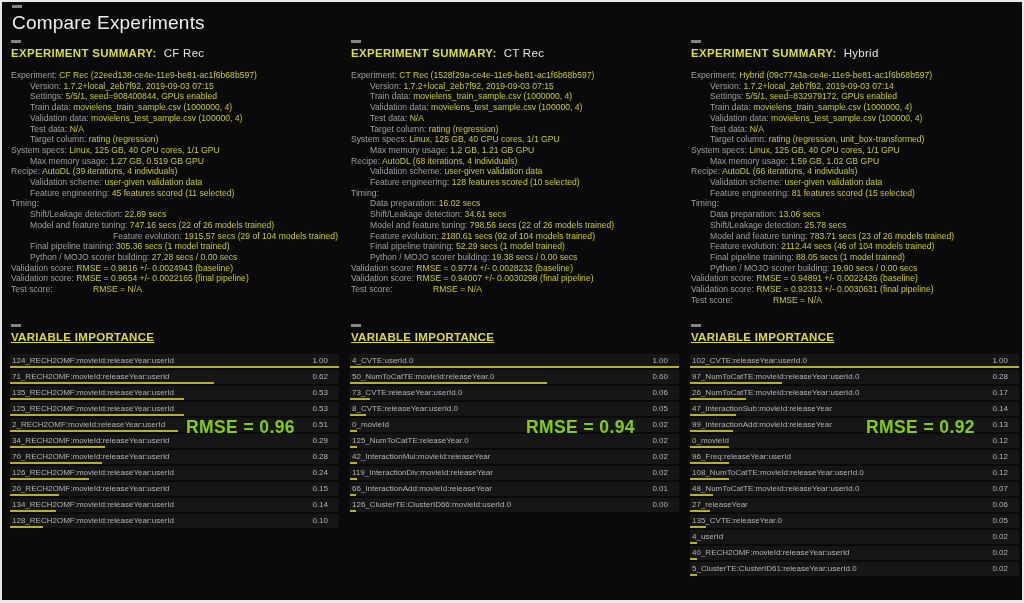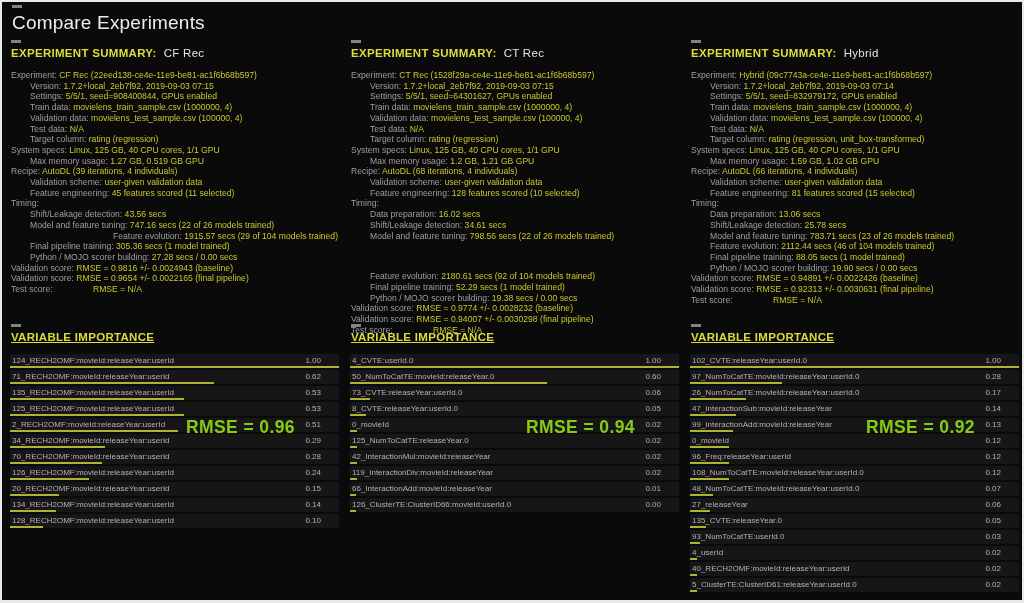--- a/index.html
+++ b/index.html
@@ -16,21 +16,21 @@
   .details{position:absolute;left:1px;top:30px;width:327px;}
   .dline{font-size:8.6px;line-height:10.7px;white-space:nowrap;}
   .dlabel{color:#9f9f9f;}
   .dlabel.pad{display:inline-block;min-width:82px;}
   .dvalue{color:#c9c92f;}
   .vi-dash{left:1px;top:284px;}
   .vi-header{position:absolute;left:1px;top:291px;font-size:11.5px;color:#dcdc3e;font-weight:bold;letter-spacing:.3px;text-decoration:underline;}
   .vi-rows{position:absolute;left:0;top:314px;width:329px;}
   .vi-row{position:relative;height:14px;margin-bottom:2px;background:#161616;}
   .vi-label{position:absolute;left:2px;top:2px;font-size:8px;color:#b3b3b3;white-space:nowrap;}
-  .vi-value{position:absolute;right:18px;top:2px;font-size:8px;color:#b3b3b3;}
+  .vi-value{position:absolute;right:11px;top:2px;font-size:8px;color:#b3b3b3;}
   .vi-bar{position:absolute;left:0;bottom:0;height:2px;background:#b3b32b;}
   .rmse{position:absolute;top:377px;right:44px;font-size:17.5px;font-weight:bold;color:#84cc16;letter-spacing:.4px;z-index:5;}
 </style>
 </head>
 <body>
 
 <div class="frame">
   <div class="screen">
     <div class="dash" style="left:10px;top:3px;"></div>
     <div class="page-title">Compare Experiments</div>
@@ -47,21 +47,21 @@
             <div class="dline" style="padding-left: 19px;"><span class="dlabel">Train data: </span><span class="dvalue">movielens_train_sample.csv (1000000, 4)</span></div>
             <div class="dline" style="padding-left: 19px;"><span class="dlabel">Validation data: </span><span class="dvalue">movielens_test_sample.csv (100000, 4)</span></div>
             <div class="dline" style="padding-left: 19px;"><span class="dlabel">Test data: </span><span class="dvalue">N/A</span></div>
             <div class="dline" style="padding-left: 19px;"><span class="dlabel">Target column: </span><span class="dvalue">rating (regression)</span></div>
             <div class="dline" style="padding-left: 0px;"><span class="dlabel">System specs: </span><span class="dvalue">Linux, 125 GB, 40 CPU cores, 1/1 GPU</span></div>
             <div class="dline" style="padding-left: 19px;"><span class="dlabel">Max memory usage: </span><span class="dvalue">1.27 GB, 0.519 GB GPU</span></div>
             <div class="dline" style="padding-left: 0px;"><span class="dlabel">Recipe: </span><span class="dvalue">AutoDL (39 iterations, 4 individuals)</span></div>
             <div class="dline" style="padding-left: 19px;"><span class="dlabel">Validation scheme: </span><span class="dvalue">user-given validation data</span></div>
             <div class="dline" style="padding-left: 19px;"><span class="dlabel">Feature engineering: </span><span class="dvalue">45 features scored (11 selected)</span></div>
             <div class="dline" style="padding-left: 0px;"><span class="dlabel">Timing:</span><span class="dvalue"></span></div>
-            <div class="dline" style="padding-left: 19px;"><span class="dlabel">Shift/Leakage detection: </span><span class="dvalue">43.56 secs</span></div>
+            <div class="dline" style="padding-left: 19px;"><span class="dlabel">Shift/Leakage detection: </span><span class="dvalue">22.89 secs</span></div>
             <div class="dline" style="padding-left: 19px;"><span class="dlabel">Model and feature tuning: </span><span class="dvalue">747.16 secs (22 of 26 models trained)</span></div>
             <div class="dline" style="padding-left: 19px; text-align: right;"><span class="dlabel">Feature evolution: </span><span class="dvalue">1915.57 secs (29 of 104 models trained)</span></div>
             <div class="dline" style="padding-left: 19px;"><span class="dlabel">Final pipeline training: </span><span class="dvalue">305.36 secs (1 model trained)</span></div>
             <div class="dline" style="padding-left: 19px;"><span class="dlabel">Python / MOJO scorer building: </span><span class="dvalue">27.28 secs / 0.00 secs</span></div>
             <div class="dline" style="padding-left: 0px;"><span class="dlabel">Validation score: </span><span class="dvalue">RMSE = 0.9816 +/- 0.0024943 (baseline)</span></div>
             <div class="dline" style="padding-left: 0px;"><span class="dlabel">Validation score: </span><span class="dvalue">RMSE = 0.9654 +/- 0.0022165 (final pipeline)</span></div>
             <div class="dline" style="padding-left: 0px;"><span class="dlabel pad">Test score:</span><span class="dvalue">RMSE = N/A</span></div>
           </div>
     <div class="dash vi-dash"></div>
     <div class="vi-header">VARIABLE IMPORTANCE</div>
@@ -125,35 +125,34 @@
     <div class="rmse">RMSE = 0.96</div>
   </div>
         <div class="panel p1">
     <div class="dash sum-dash"></div>
     <div class="sum-header">
       <span class="sum-title">EXPERIMENT SUMMARY:</span><span class="sum-name">CT Rec</span>
     </div>
     <div class="details">
             <div class="dline" style="padding-left: 0px;"><span class="dlabel">Experiment: </span><span class="dvalue">CT Rec (1528f29a-ce4e-11e9-be81-ac1f6b68b597)</span></div>
             <div class="dline" style="padding-left: 19px;"><span class="dlabel">Version: </span><span class="dvalue">1.7.2+local_2eb7f92, 2019-09-03 07:15</span></div>
-            <div class="dline" style="padding-left: 19px;"><span class="dlabel">Settings: </span><span class="dvalue">5/5/1, seed=64301627, GPUs enabled</span></div>
             <div class="dline" style="padding-left: 19px;"><span class="dlabel">Train data: </span><span class="dvalue">movielens_train_sample.csv (1000000, 4)</span></div>
             <div class="dline" style="padding-left: 19px;"><span class="dlabel">Validation data: </span><span class="dvalue">movielens_test_sample.csv (100000, 4)</span></div>
             <div class="dline" style="padding-left: 19px;"><span class="dlabel">Test data: </span><span class="dvalue">N/A</span></div>
             <div class="dline" style="padding-left: 19px;"><span class="dlabel">Target column: </span><span class="dvalue">rating (regression)</span></div>
             <div class="dline" style="padding-left: 0px;"><span class="dlabel">System specs: </span><span class="dvalue">Linux, 125 GB, 40 CPU cores, 1/1 GPU</span></div>
             <div class="dline" style="padding-left: 19px;"><span class="dlabel">Max memory usage: </span><span class="dvalue">1.2 GB, 1.21 GB GPU</span></div>
             <div class="dline" style="padding-left: 0px;"><span class="dlabel">Recipe: </span><span class="dvalue">AutoDL (68 iterations, 4 individuals)</span></div>
             <div class="dline" style="padding-left: 19px;"><span class="dlabel">Validation scheme: </span><span class="dvalue">user-given validation data</span></div>
             <div class="dline" style="padding-left: 19px;"><span class="dlabel">Feature engineering: </span><span class="dvalue">128 features scored (10 selected)</span></div>
             <div class="dline" style="padding-left: 0px;"><span class="dlabel">Timing:</span><span class="dvalue"></span></div>
             <div class="dline" style="padding-left: 19px;"><span class="dlabel">Data preparation: </span><span class="dvalue">16.02 secs</span></div>
             <div class="dline" style="padding-left: 19px;"><span class="dlabel">Shift/Leakage detection: </span><span class="dvalue">34.61 secs</span></div>
             <div class="dline" style="padding-left: 19px;"><span class="dlabel">Model and feature tuning: </span><span class="dvalue">798.56 secs (22 of 26 models trained)</span></div>
-            <div class="dline" style="padding-left: 19px; margin-top: 30px;"><span class="dlabel">Feature evolution: </span><span class="dvalue">2180.61 secs (92 of 104 models trained)</span></div>
+            <div class="dline" style="padding-left: 19px;"><span class="dlabel">Feature evolution: </span><span class="dvalue">2180.61 secs (92 of 104 models trained)</span></div>
             <div class="dline" style="padding-left: 19px;"><span class="dlabel">Final pipeline training: </span><span class="dvalue">52.29 secs (1 model trained)</span></div>
             <div class="dline" style="padding-left: 19px;"><span class="dlabel">Python / MOJO scorer building: </span><span class="dvalue">19.38 secs / 0.00 secs</span></div>
             <div class="dline" style="padding-left: 0px;"><span class="dlabel">Validation score: </span><span class="dvalue">RMSE = 0.9774 +/- 0.0028232 (baseline)</span></div>
             <div class="dline" style="padding-left: 0px;"><span class="dlabel">Validation score: </span><span class="dvalue">RMSE = 0.94007 +/- 0.0030298 (final pipeline)</span></div>
             <div class="dline" style="padding-left: 0px;"><span class="dlabel pad">Test score:</span><span class="dvalue">RMSE = N/A</span></div>
           </div>
     <div class="dash vi-dash"></div>
     <div class="vi-header">VARIABLE IMPORTANCE</div>
     <div class="vi-rows">
             <div class="vi-row">
@@ -290,25 +289,20 @@
               <div class="vi-label">27_releaseYear</div>
               <div class="vi-value">0.06</div>
               <div class="vi-bar" style="width: 6%;"></div>
             </div>
             <div class="vi-row">
               <div class="vi-label">135_CVTE:releaseYear.0</div>
               <div class="vi-value">0.05</div>
               <div class="vi-bar" style="width: 5%;"></div>
             </div>
             <div class="vi-row">
-              <div class="vi-label">93_NumToCatTE:userId.0</div>
-              <div class="vi-value">0.03</div>
-              <div class="vi-bar" style="width: 3%;"></div>
-            </div>
-            <div class="vi-row">
               <div class="vi-label">4_userId</div>
               <div class="vi-value">0.02</div>
               <div class="vi-bar" style="width: 2%;"></div>
             </div>
             <div class="vi-row">
               <div class="vi-label">40_RECH2OMF:movieId:releaseYear:userId</div>
               <div class="vi-value">0.02</div>
               <div class="vi-bar" style="width: 2%;"></div>
             </div>
             <div class="vi-row">

